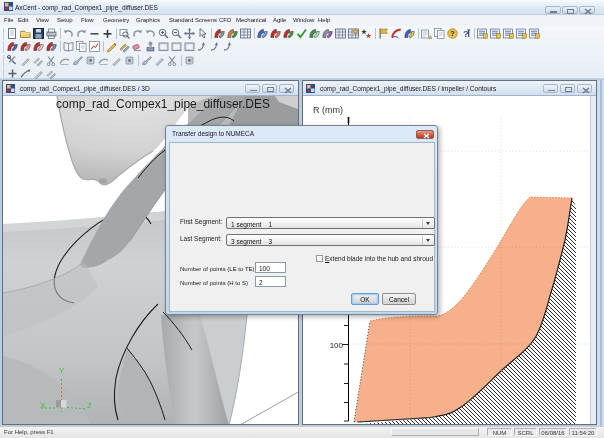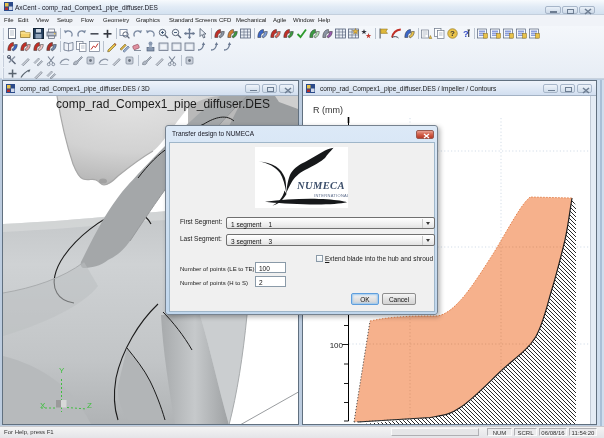--- a/index.html
+++ b/index.html
@@ -580,31 +580,20 @@
       <div class="spane" style="left:569px;width:28px;">11:54:20</div>
     </div>
     <div id="dialog" class="abs">
       <span id="dlgtitle">Transfer design to NUMECA</span>
       <div class="abs" style="left:250px;top:4px;width:18px;height:9px;border:1px solid #9a5a50;border-radius:2px;background:linear-gradient(#e8a092,#d4644e 45%,#b83a26);">
         <svg class="abs" style="left:5.5px;top:1.5px" width="7" height="6">
           <path d="M1 1 L6 5 M6 1 L1 5" stroke="#fff" stroke-width="1.4"></path>
         </svg>
       </div>
       <div id="dlgclient">
-        <div class="abs" style="left:85px;top:4px;width:93px;height:61px;">
-          <svg width="93" height="61" viewBox="0 0 93 61" style="position:absolute;left:0;top:0">
-<rect width="93" height="61" fill="#ffffff"></rect>
-<path d="M3.5 14.5 C10 14.7 16 16.5 21 19.5 C25 22 28 26 30 31 C31 35 31.3 40 31.2 45.5 C30 38 28 31 25 26 C21 20.5 13 15.5 3.5 14.5 Z" fill="#16181a"></path>
-<path d="M31 47 C32 40 33 31 36 26 C40 20.5 44 17.5 50 15 C56 12 64 6.5 70 3.5 C73 2 76 1.3 78.5 0.8 C75.5 4.5 72 8 70 11 C66 14.5 60 18 50 23 C44 26 39 31 36.5 35.5 C34 40 32 44 31 47 Z" fill="#16181a"></path>
-<path d="M29.5 43.5 C28 50 24 55.5 17.5 58.5 C22.5 58 28 53 31.5 47 Z" fill="#16181a"></path>
-<path d="M10 54.8 C30 51.8 55 51 72 52.2 C82 53 89 54 92 55.2 C85 56.8 70 57.8 55 57.4 C38 57 20 56.2 10 54.8 Z" fill="#16181a"></path>
-<text x="42" y="41.5" font-size="10.5" font-style="italic" font-weight="bold" font-family="Liberation Serif" fill="#3d4f6b" letter-spacing="0.4">NUMECA</text>
-<text x="59" y="50" font-size="4" font-family="Liberation Sans" fill="#5a6a8a" letter-spacing="0.3">INTERNATIONAL</text>
-</svg>
-        </div>
         <span class="dlbl" style="left:10px;top:75px">First Segment:</span>
         <div class="combo" style="left:56px;top:74px;width:209px">
           <span class="cv">1 segment&nbsp;&nbsp;&nbsp;&nbsp;1</span>
           <span class="ca">
             <b></b>
           </span>
         </div>
         <span class="dlbl" style="left:10px;top:92px">Last Segment:</span>
         <div class="combo" style="left:56px;top:91px;width:209px">
           <span class="cv">3 segment&nbsp;&nbsp;&nbsp;&nbsp;3</span>

